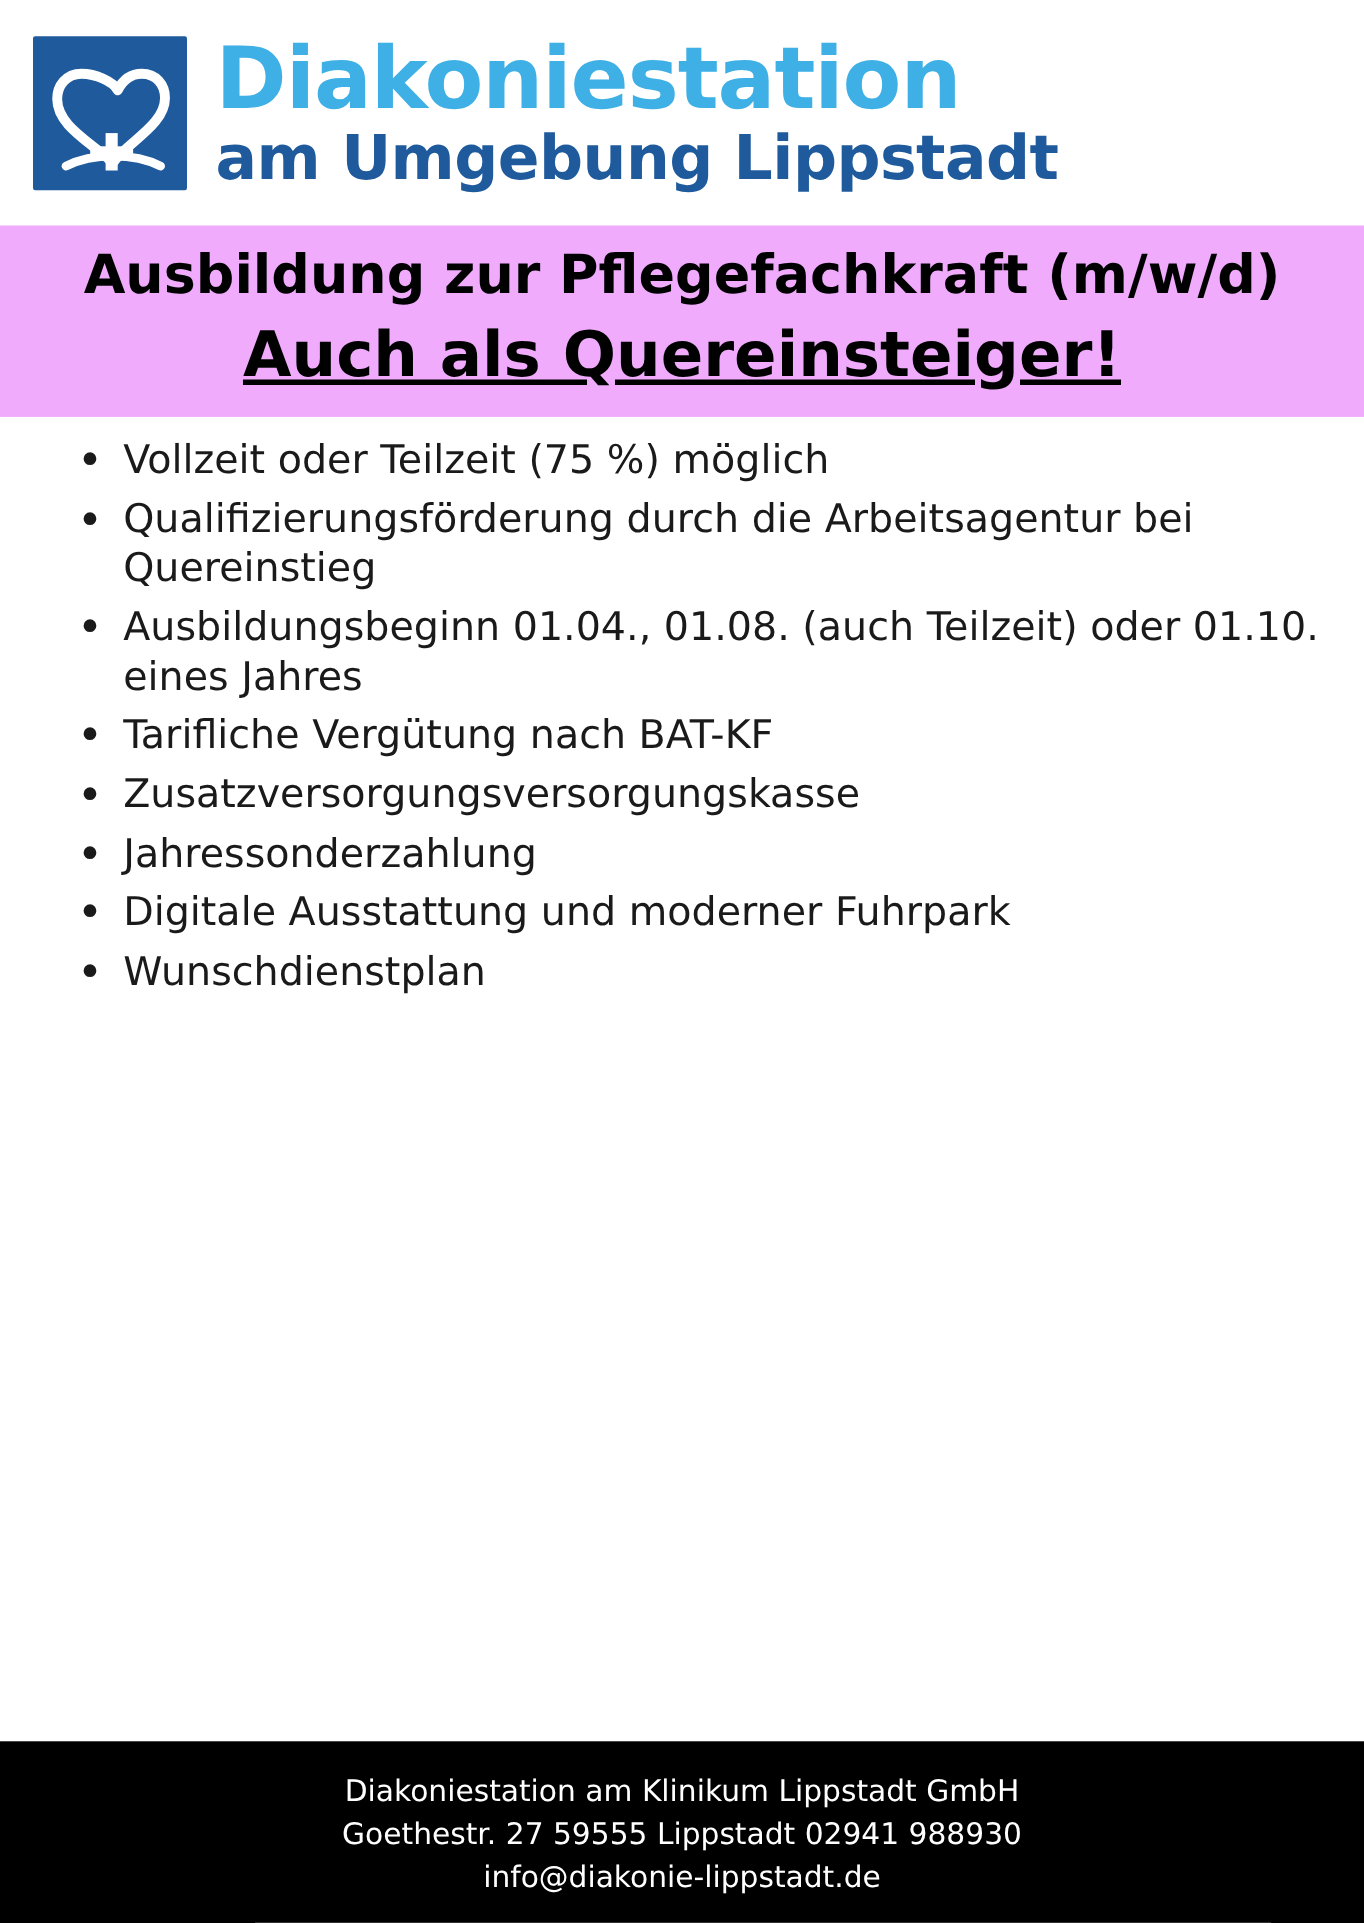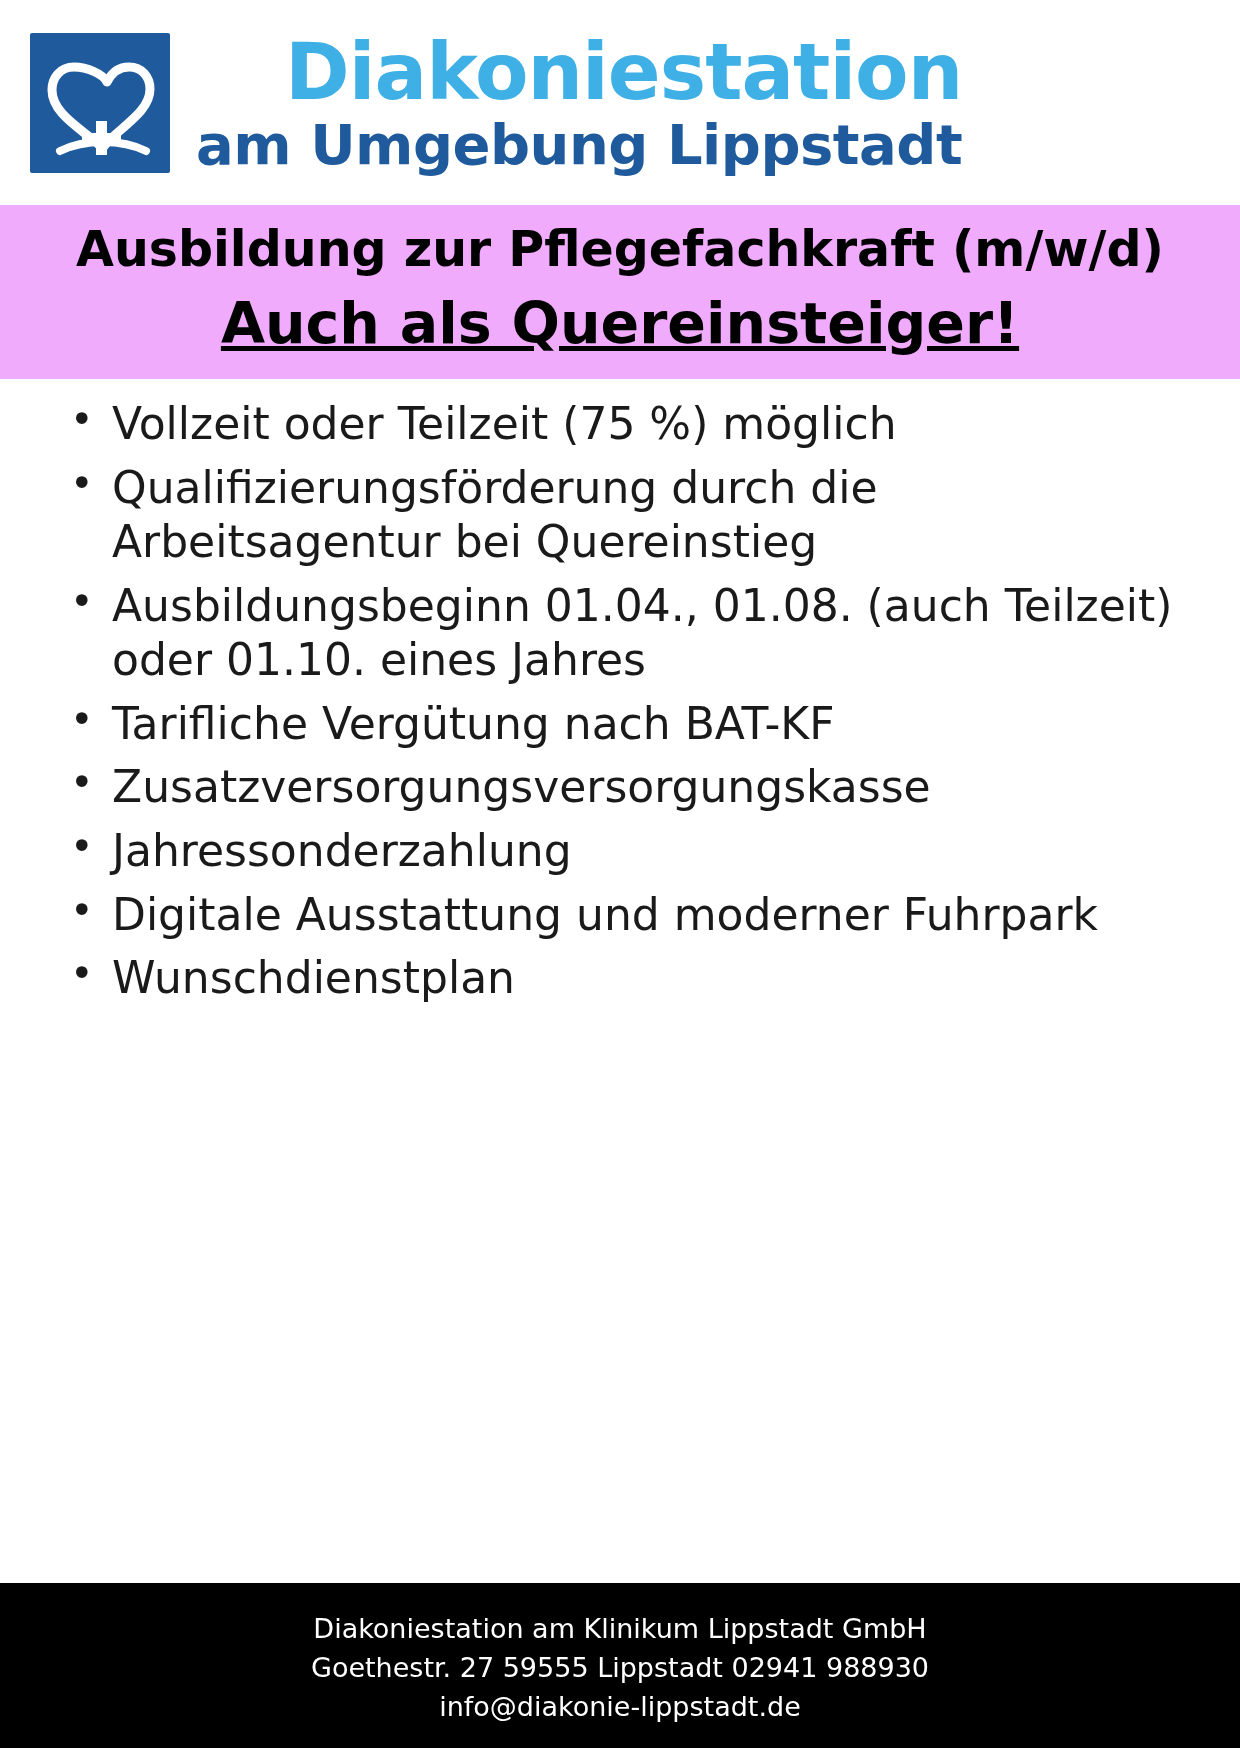--- a/index.html
+++ b/index.html
@@ -49,21 +49,20 @@
     display: flex;
     flex-direction: column;
     justify-content: center;
     line-height: 1;
   }
   .logo-line1 {
     font-size: 78px;
     font-weight: bold;
     color: #3eb0e6;
     letter-spacing: -1px;
-    text-align: right;
   }
   .logo-line2 {
     font-size: 56px;
     font-weight: bold;
     color: #1f5b9c;
     letter-spacing: -0.5px;
     margin-top: 6px;
   }
 
   
@@ -95,21 +94,21 @@
     padding: 18px 34px 0 56px;
     box-sizing: border-box;
   }
   .benefits ul {
     list-style: none;
     margin: 0;
     padding: 0;
   }
   .benefits li {
     position: relative;
-    font-size: 44px;
+    font-size: 36px;
     color: #1a1a1a;
     line-height: 1.24;
     padding-left: 56px;
     margin-bottom: 9px;
   }
   .benefits li::before {
     content: "•";
     position: absolute;
     left: 14px;
     top: -2px;

